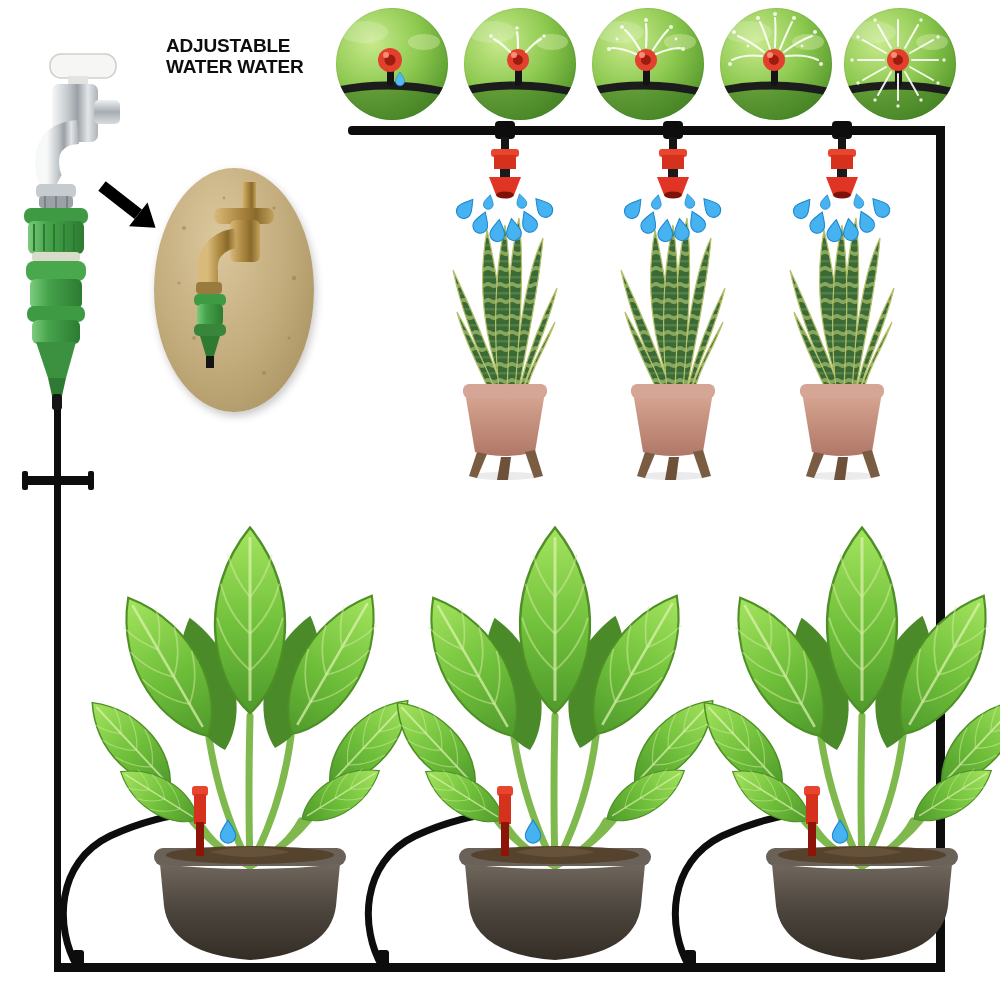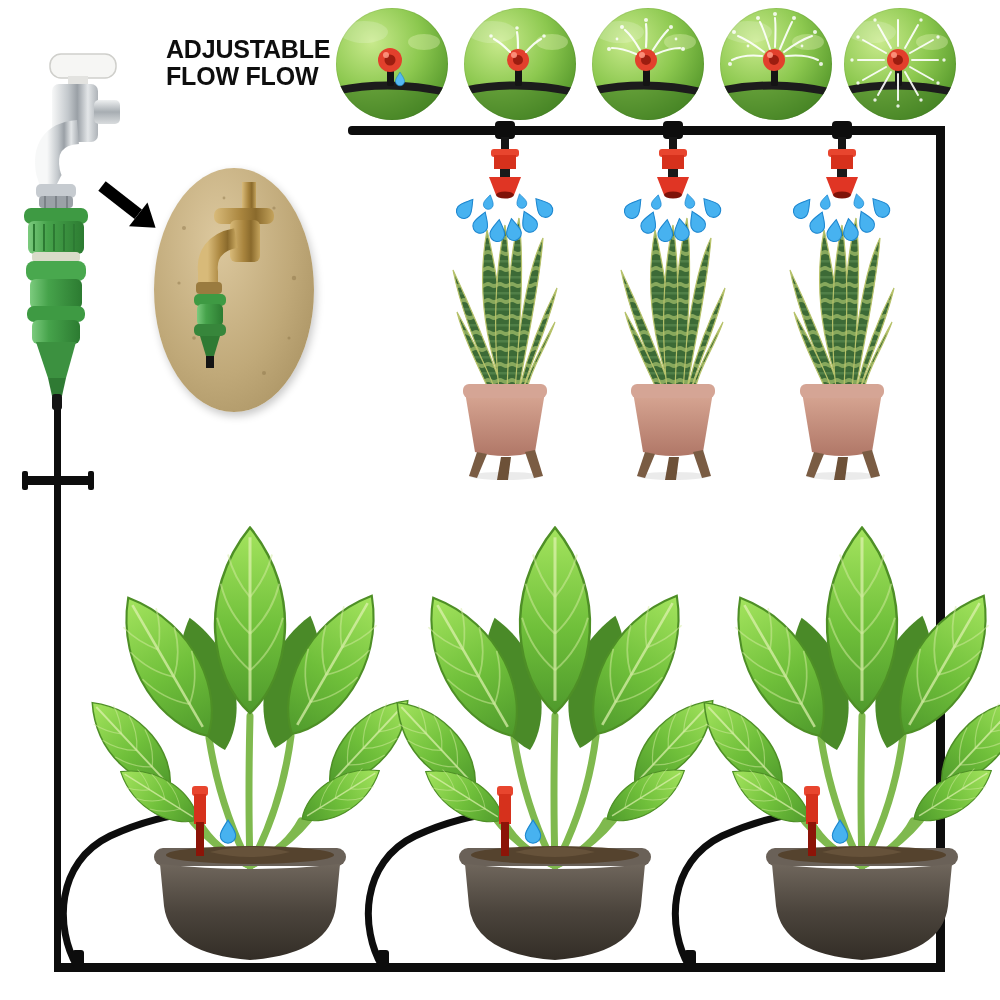--- a/index.html
+++ b/index.html
@@ -1,21 +1,21 @@
 <!DOCTYPE html>
 <html><head>
 <meta charset="utf-8">
 <style>
   html,body{margin:0;padding:0;background:#fff;}
   .canvas{position:relative;width:1000px;height:1000px;background:#ffffff;overflow:hidden;
           font-family:"Liberation Sans",sans-serif;}
   .abs{position:absolute;}
   svg{display:block;}
   .tube{position:absolute;background:#0d0d0d;}
-  .title{position:absolute;left:166px;top:36px;font-size:25px;font-weight:700;
+  .title{position:absolute;left:166px;top:36px;font-size:19px;font-weight:700;
          line-height:1.08;color:#0e0e0e;letter-spacing:-0.2px;}
   .thumb{position:absolute;top:8px;width:112px;height:112px;border-radius:50%;overflow:hidden;
          background:radial-gradient(circle at 32% 30%, #c9ea8d, #8cc84f 45%, #5a9c2e 78%, #47851f);
          box-shadow:inset 0 0 0 1px rgba(0,0,0,.06);}
   .inset-oval{position:absolute;left:154px;top:168px;width:160px;height:244px;border-radius:50%;
          overflow:hidden;background:radial-gradient(ellipse at 40% 30%, #dcc89e, #c0a979 55%, #a18a5a);
          box-shadow:2px 4px 8px rgba(0,0,0,.22);}
 </style>
 </head>
 <body>
@@ -150,21 +150,21 @@
           <ellipse cx="160" cy="357" rx="84" ry="9" fill="#55432e"></ellipse>
           <path d="M120,354 Q160,344 200,354 Q160,364 120,354 Z" fill="#66523a"></path>
           <path d="M70,366 Q160,376 250,366 L246,408 Q240,456 160,462 Q80,456 74,408 Z" fill="url(#gPotD)"></path>
         </g>
       </g>
     </defs>
   </svg>
 
   <div class="title">
     <div>ADJUSTABLE</div>
-    <div>FLOW FLOW</div>
+    <div>WATER WATER</div>
   </div>
 
   <div class="thumb" style="left:336px">
     <svg viewBox="0 0 112 112" width="112" height="112">
       <ellipse cx="28" cy="24" rx="24" ry="11" fill="#fff" opacity=".18"></ellipse>
       <ellipse cx="88" cy="34" rx="16" ry="8" fill="#eaf7c0" opacity=".35"></ellipse>
       <path d="M-6,86 Q56,70 118,88 L118,114 L-6,114 Z" fill="#356f1e" opacity=".5"></path>
       <path d="M-6,84 Q56,70 118,86" stroke="#1c1c1c" stroke-width="8" fill="none"></path>
       <rect x="51" y="58" width="7" height="20" rx="2" fill="#141414"></rect>
       <circle cx="54" cy="52" r="12" fill="#e2402c"></circle>

